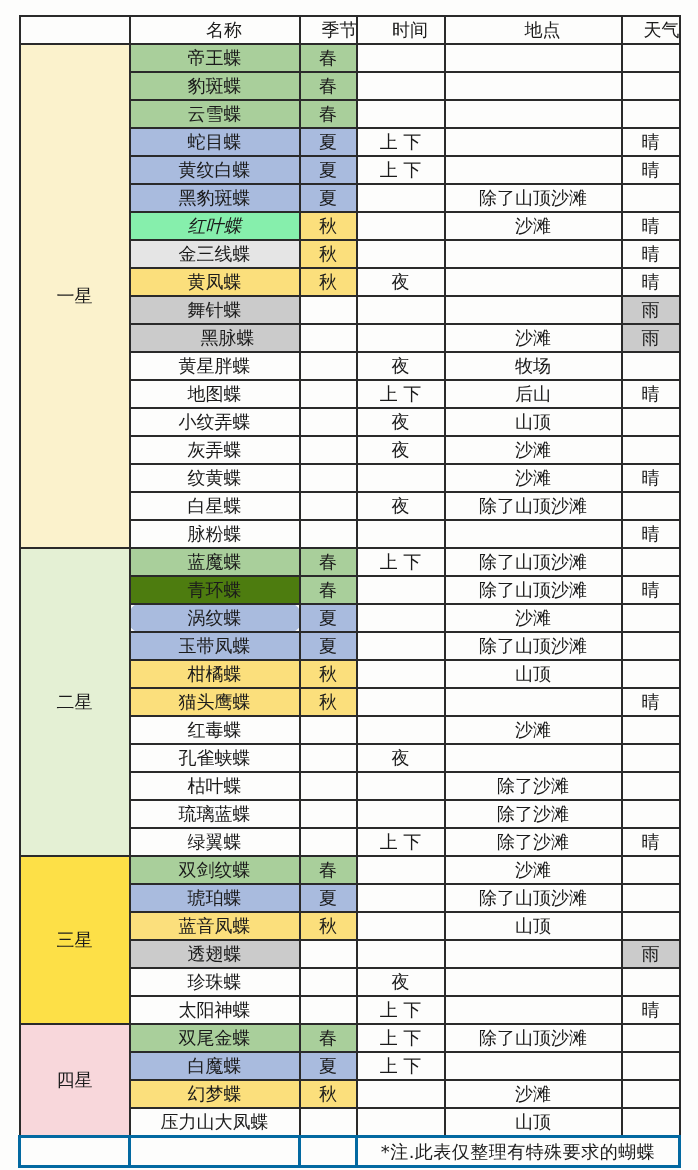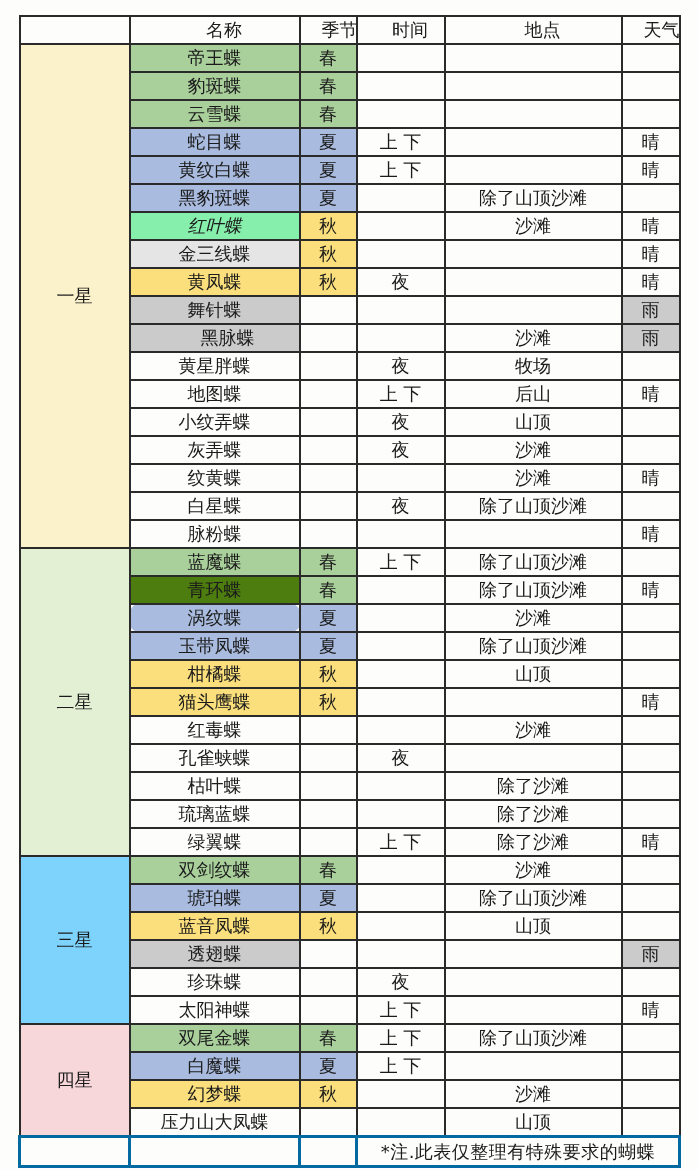--- a/index.html
+++ b/index.html
@@ -273,21 +273,21 @@
           <td></td>
         </tr>
         <tr>
           <td>绿翼蝶</td>
           <td></td>
           <td>上 下</td>
           <td>除了沙滩</td>
           <td>晴</td>
         </tr>
         <tr>
-          <td class="group-cell" rowspan="6" style="background: #7dd3fc;">三星</td>
+          <td class="group-cell" rowspan="6" style="background: #fde047;">三星</td>
           <td style="background: rgb(169, 207, 155);">双剑纹蝶</td>
           <td style="background: rgb(169, 207, 155);">春</td>
           <td></td>
           <td>沙滩</td>
           <td></td>
         </tr>
         <tr>
           <td style="background: rgb(169, 187, 222);">琥珀蝶</td>
           <td style="background: rgb(169, 187, 222);">夏</td>
           <td></td>

